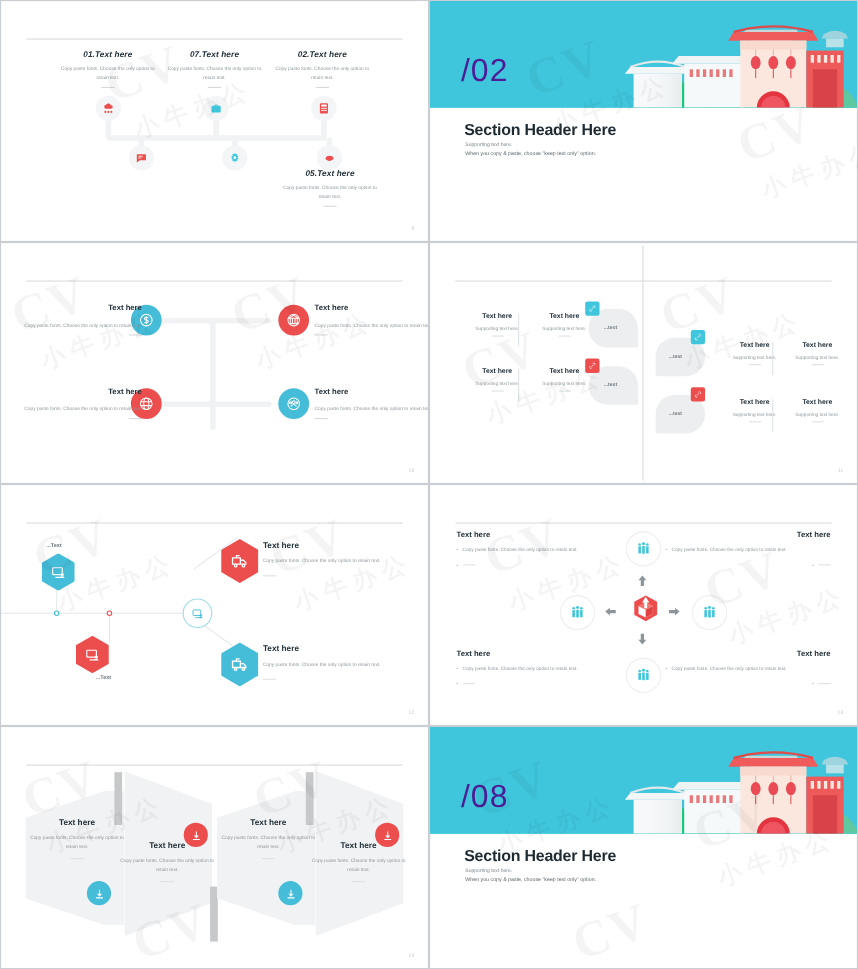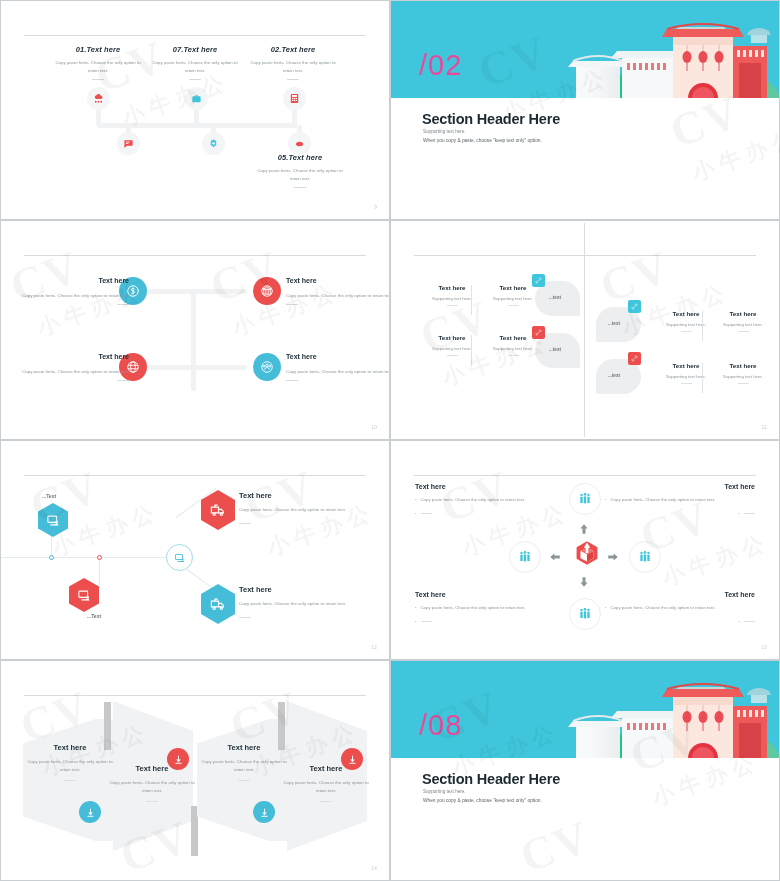--- a/index.html
+++ b/index.html
@@ -30,21 +30,21 @@
   .s1 .t-body{font-size:4.4px;line-height:1.75;color:#8d979d;margin-top:5px;}
   .s1 .t-dash{width:12px;height:1px;background:#d6dadd;margin:5px auto 0;}
   .s1 .bar{position:absolute;left:96px;width:200px;top:122px;height:5px;background:#f0f2f3;border-radius:3px;}
   .s1 .stem{position:absolute;width:5px;background:#f0f2f3;}
   .s1 .node{position:absolute;width:23px;height:23px;border-radius:50%;background:#f3f5f6;
             display:flex;align-items:center;justify-content:center;}
   .s1 .node svg{width:11px;height:11px;display:block;}
 
   
   .sec .band{position:absolute;left:0;right:0;top:0;height:97px;background:#3fc6dc;overflow:hidden;}
-  .sec .num{position:absolute;left:28px;top:48px;font-size:29px;color:#ec4899;font-weight:400;
+  .sec .num{position:absolute;left:28px;top:48px;font-size:29px;color:#4c1d95;font-weight:400;
             font-family:"Liberation Sans",sans-serif;letter-spacing:1px;}
   .sec h2{position:absolute;left:31px;top:110px;font-size:14.5px;font-weight:700;letter-spacing:-.2px;color:#1d2a31;}
   .sec .sub1{position:absolute;left:32px;top:128px;font-size:4.6px;color:#7c868c;}
   .sec .sub2{position:absolute;left:32px;top:137px;font-size:4.8px;color:#5b656b;}
 
   
   .s3 .pipe{position:absolute;background:#f0f2f3;}
   .s3 .circ{position:absolute;width:28px;height:28px;border-radius:50%;display:flex;align-items:center;justify-content:center;}
   .s3 .circ svg{width:14px;height:14px;}
   .s3 .blue{background:#45bcd8;}

